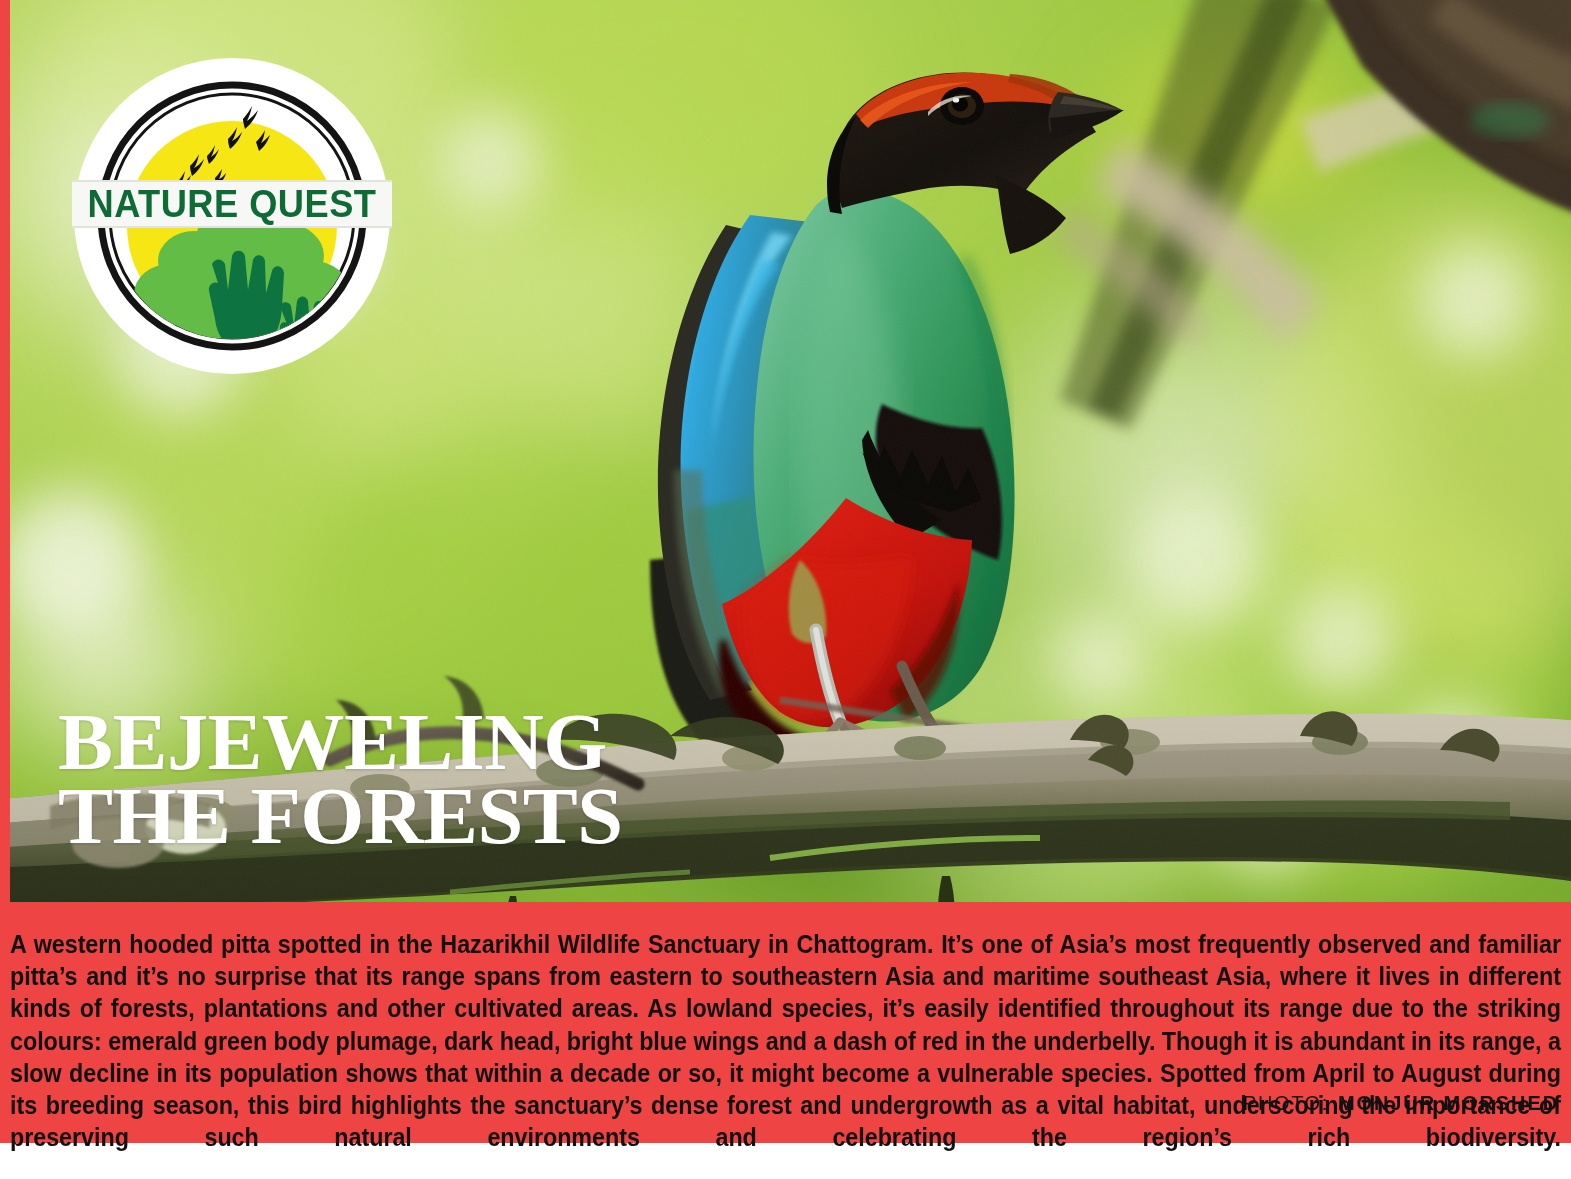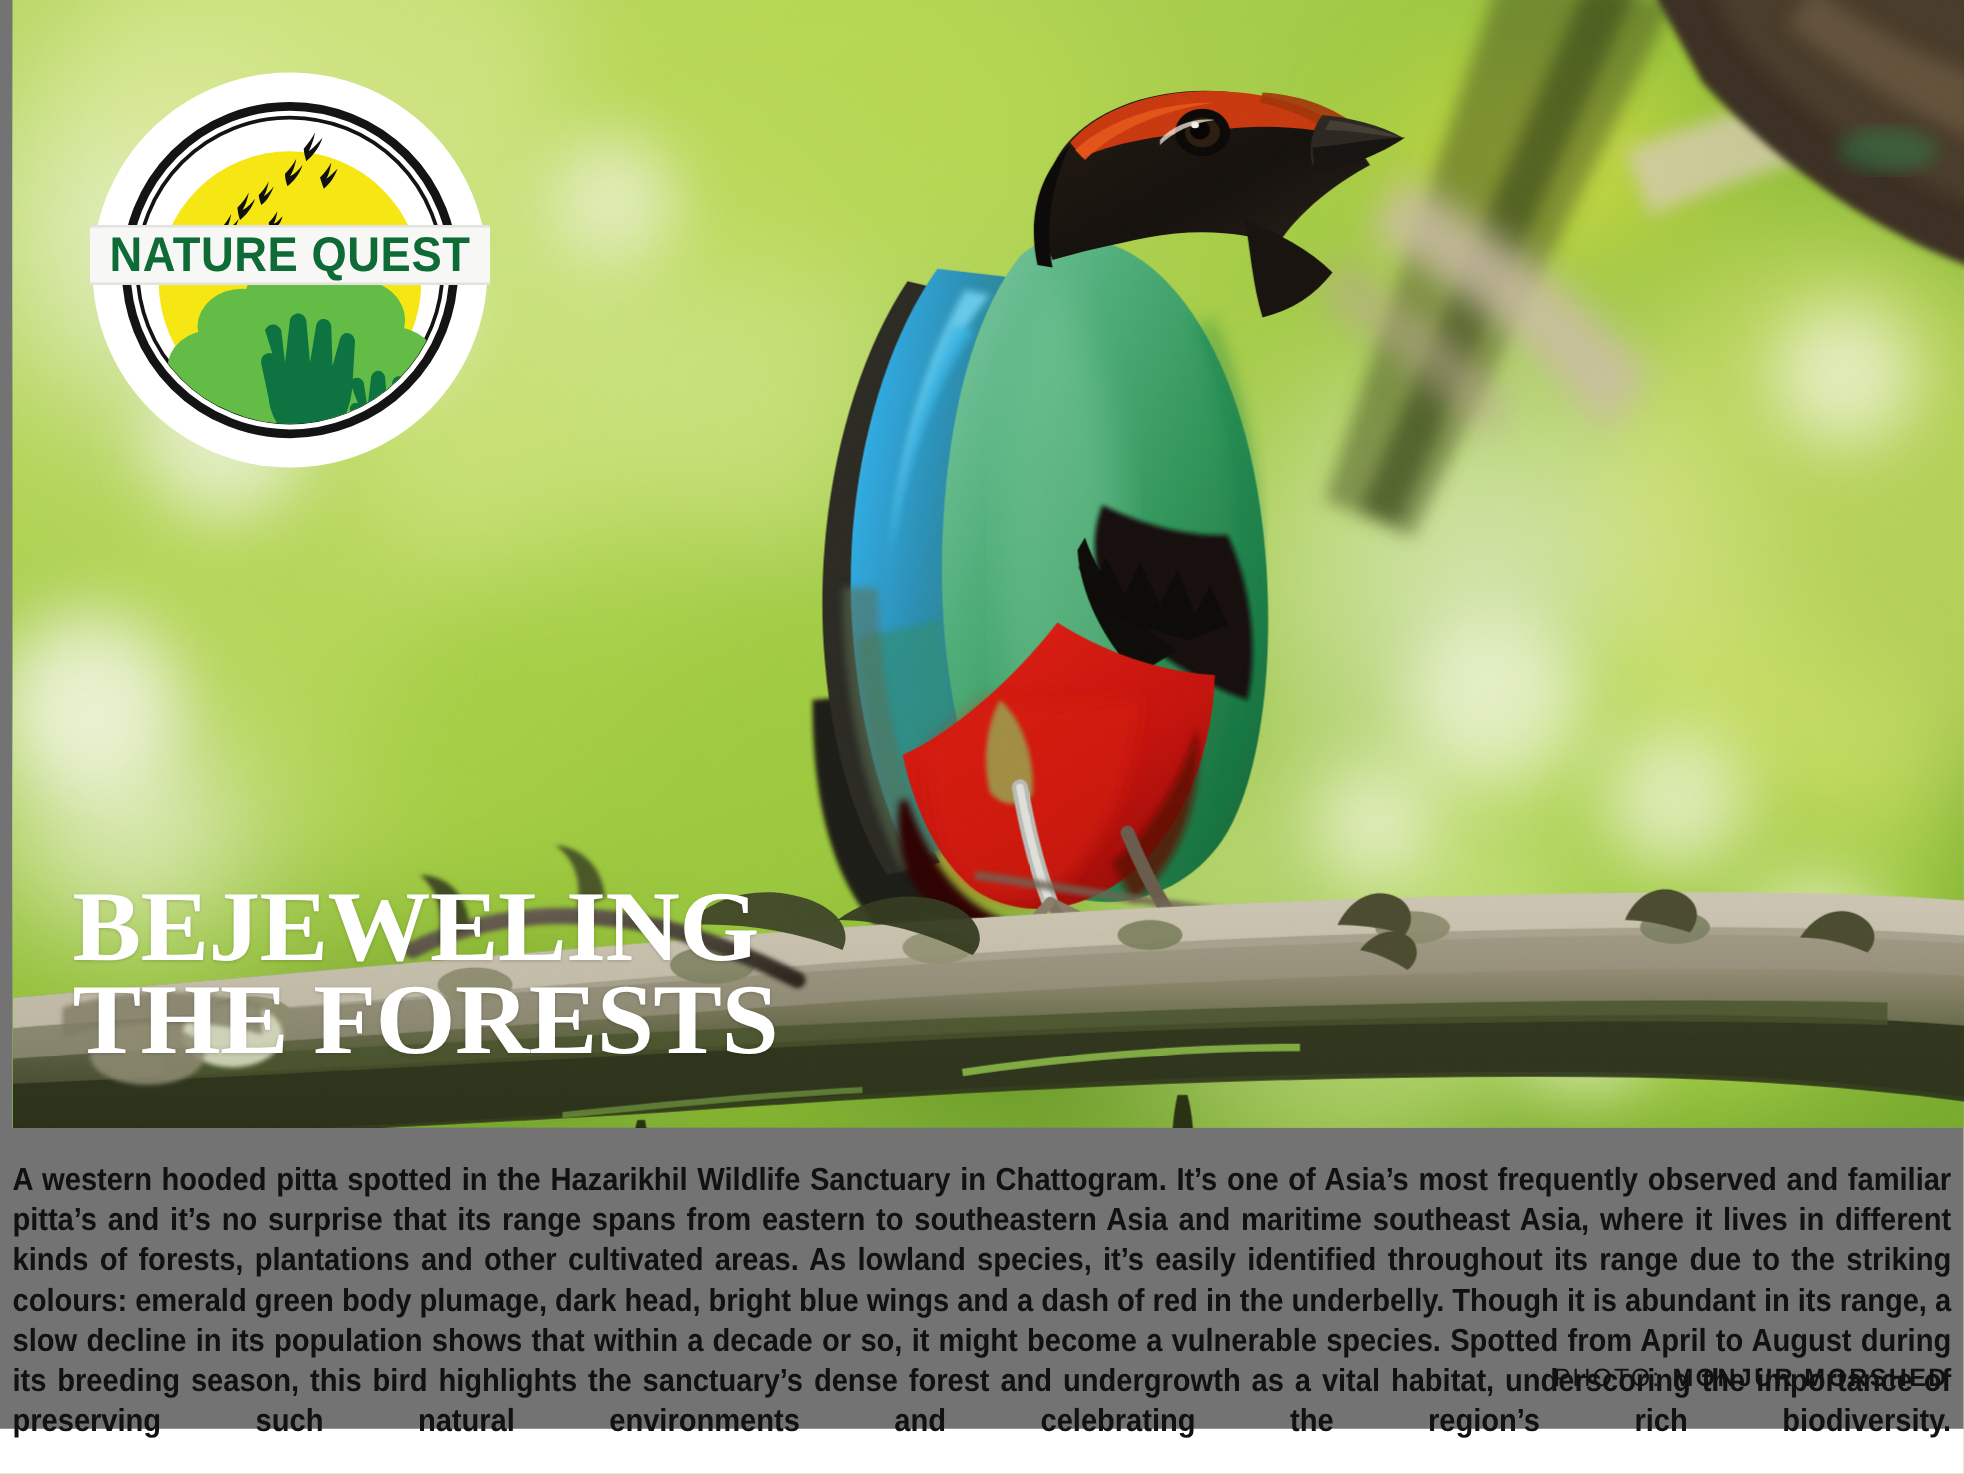--- a/index.html
+++ b/index.html
@@ -3,21 +3,21 @@
 <meta charset="utf-8">
 <style>
   html,body{margin:0;padding:0;}
   body{
     width:1571px;height:1179px;
     background:#ffffff;
     font-family:"Liberation Sans", sans-serif;
     overflow:hidden;
     position:relative;
   }
-  .page{position:relative;width:1571px;height:1143px;background:#737373;}
+  .page{position:relative;width:1571px;height:1143px;background:#ef4444;}
 
   
   .photo{
     position:absolute;
     left:10px;top:0;width:1561px;height:902px;
     overflow:hidden;
     background:#8fc13e;
   }
   .photo svg{display:block;width:100%;height:100%;}
 

